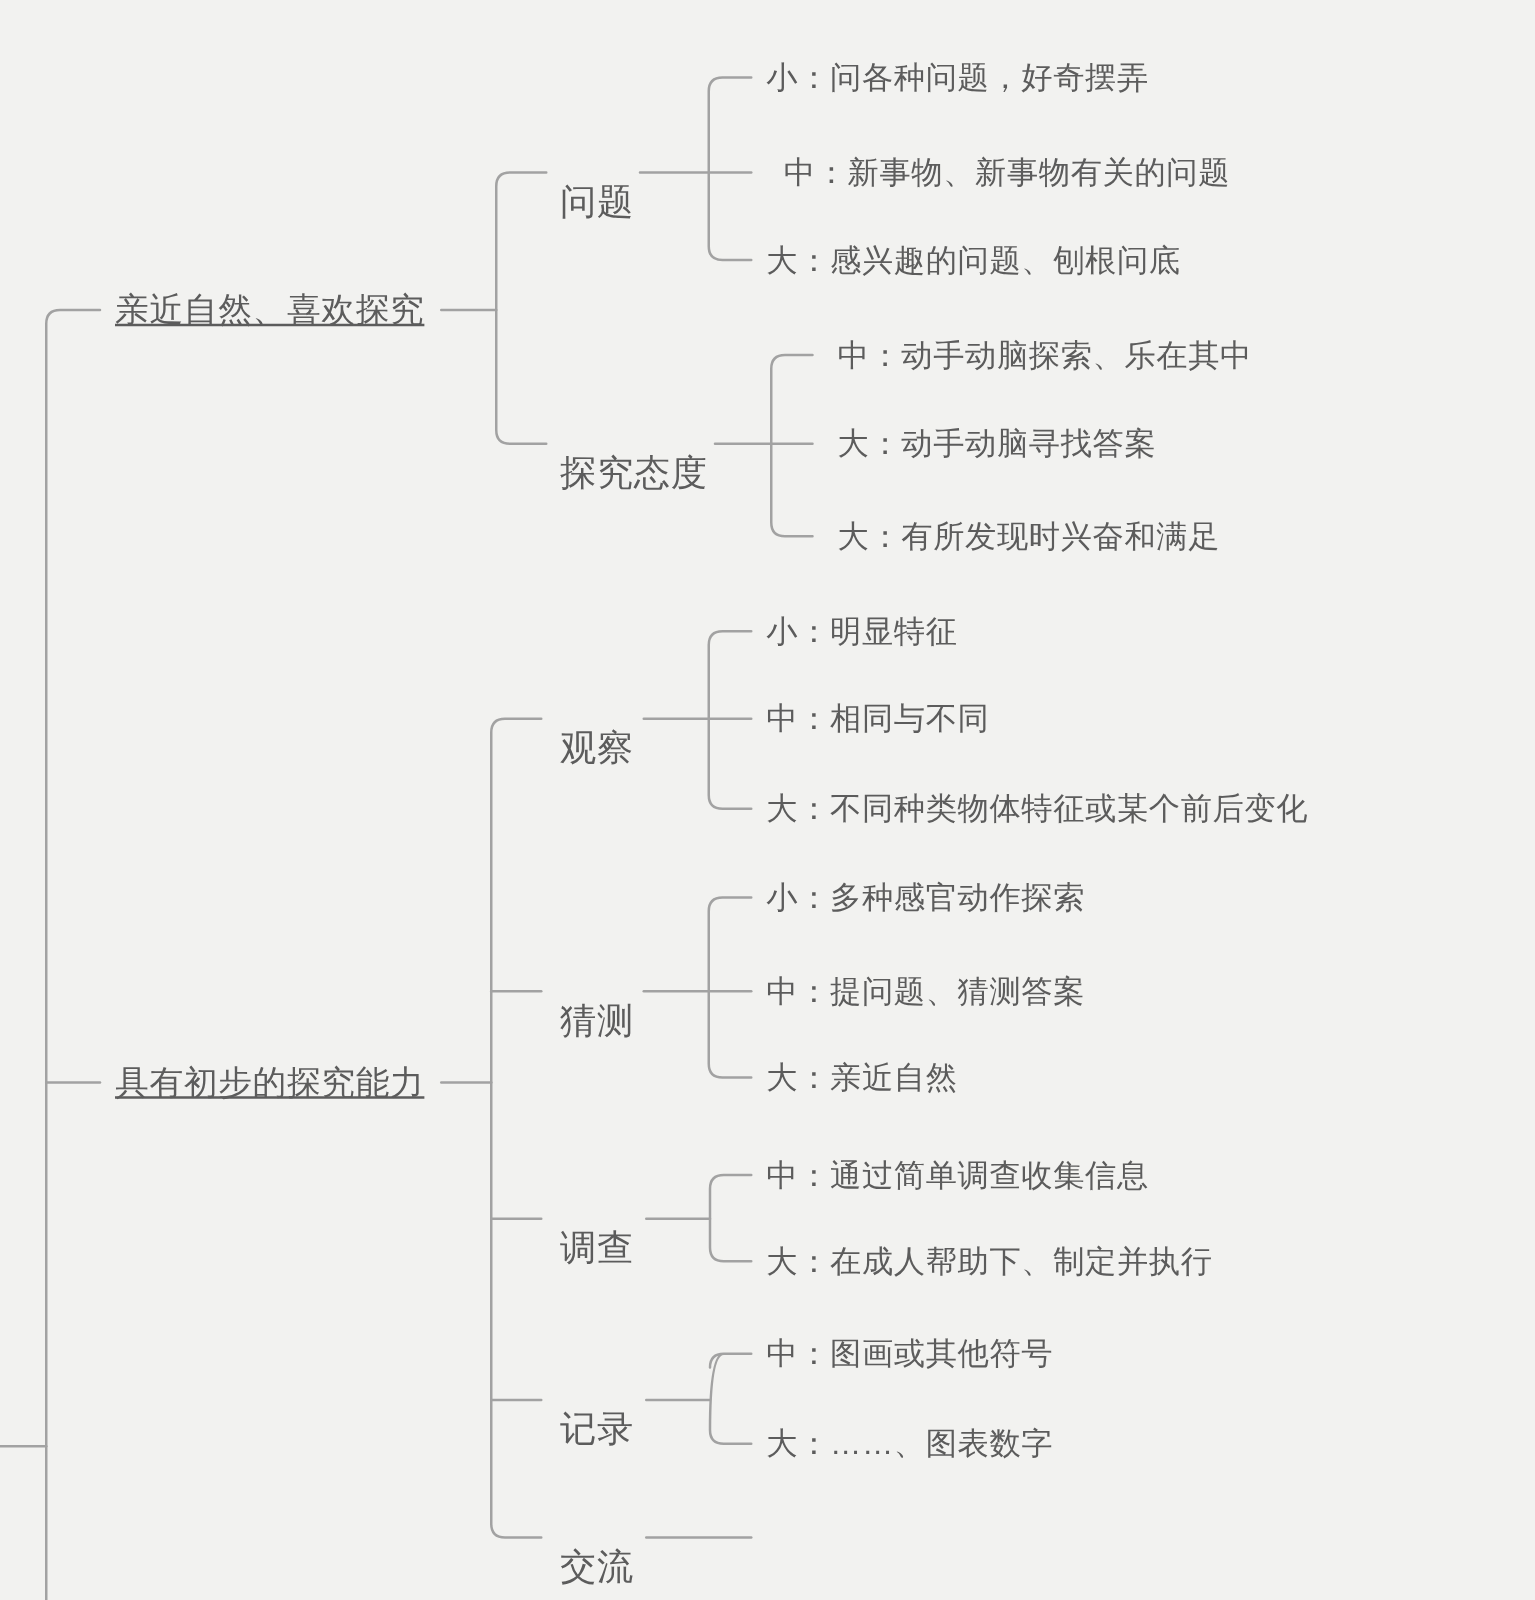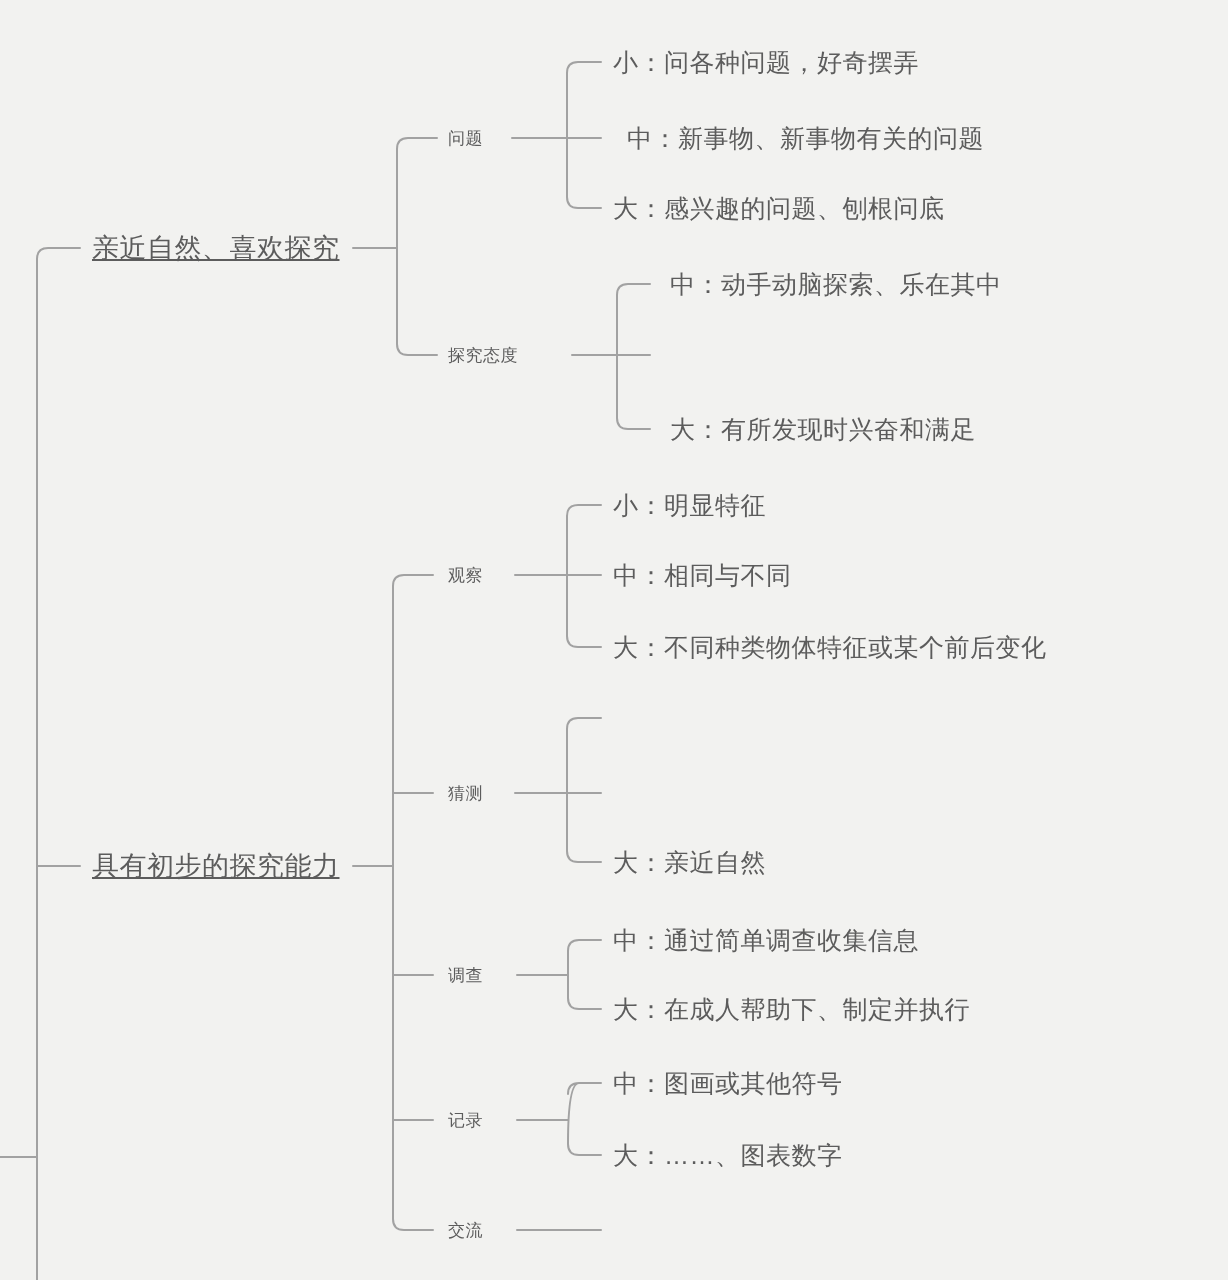--- a/index.html
+++ b/index.html
@@ -31,21 +31,21 @@
     stroke-linecap:round;
   }
   .node{
     position:absolute;
     transform:translateY(-50%);
     white-space:nowrap;
     color:var(--text);
     letter-spacing:0.5px;
   }
   .lvl1{font-size:27px;text-decoration:underline;}
-  .lvl2{font-size:17px;}
+  .lvl2{font-size:29px;margin-top:24px;}
   .leaf{font-size:25px;}
 </style>
 </head>
 <body>
 
 <div class="canvas">
 
   <svg class="connectors" viewBox="0 0 1228 1280">
 
     <path d="M 80 248 L 48 248 Q 37 248 37 259 L 37 1280"></path>
@@ -92,26 +92,29 @@
   <div class="node lvl2" style="left:448px;top:793px">猜测</div>
   <div class="node lvl2" style="left:448px;top:975px">调查</div>
   <div class="node lvl2" style="left:448px;top:1120px">记录</div>
   <div class="node lvl2" style="left:448px;top:1230px">交流</div>
 
   <div class="node leaf" style="left:613px;top:62px">小：问各种问题，好奇摆弄</div>
   <div class="node leaf" style="left:627px;top:138px">中：新事物、新事物有关的问题</div>
   <div class="node leaf" style="left:613px;top:208px">大：感兴趣的问题、刨根问底</div>
 
   <div class="node leaf" style="left:670px;top:284px">中：动手动脑探索、乐在其中</div>
+  <div class="node leaf" style="left:670px;top:355px">大：动手动脑寻找答案</div>
   <div class="node leaf" style="left:670px;top:429px">大：有所发现时兴奋和满足</div>
 
   <div class="node leaf" style="left:613px;top:505px">小：明显特征</div>
   <div class="node leaf" style="left:613px;top:575px">中：相同与不同</div>
   <div class="node leaf" style="left:613px;top:647px">大：不同种类物体特征或某个前后变化</div>
 
+  <div class="node leaf" style="left:613px;top:718px">小：多种感官动作探索</div>
+  <div class="node leaf" style="left:613px;top:793px">中：提问题、猜测答案</div>
   <div class="node leaf" style="left:613px;top:862px">大：亲近自然</div>
 
   <div class="node leaf" style="left:613px;top:940px">中：通过简单调查收集信息</div>
   <div class="node leaf" style="left:613px;top:1009px">大：在成人帮助下、制定并执行</div>
 
   <div class="node leaf" style="left:613px;top:1083px">中：图画或其他符号</div>
   <div class="node leaf" style="left:613px;top:1155px">大：……、图表数字</div>
 
 
 </div>

